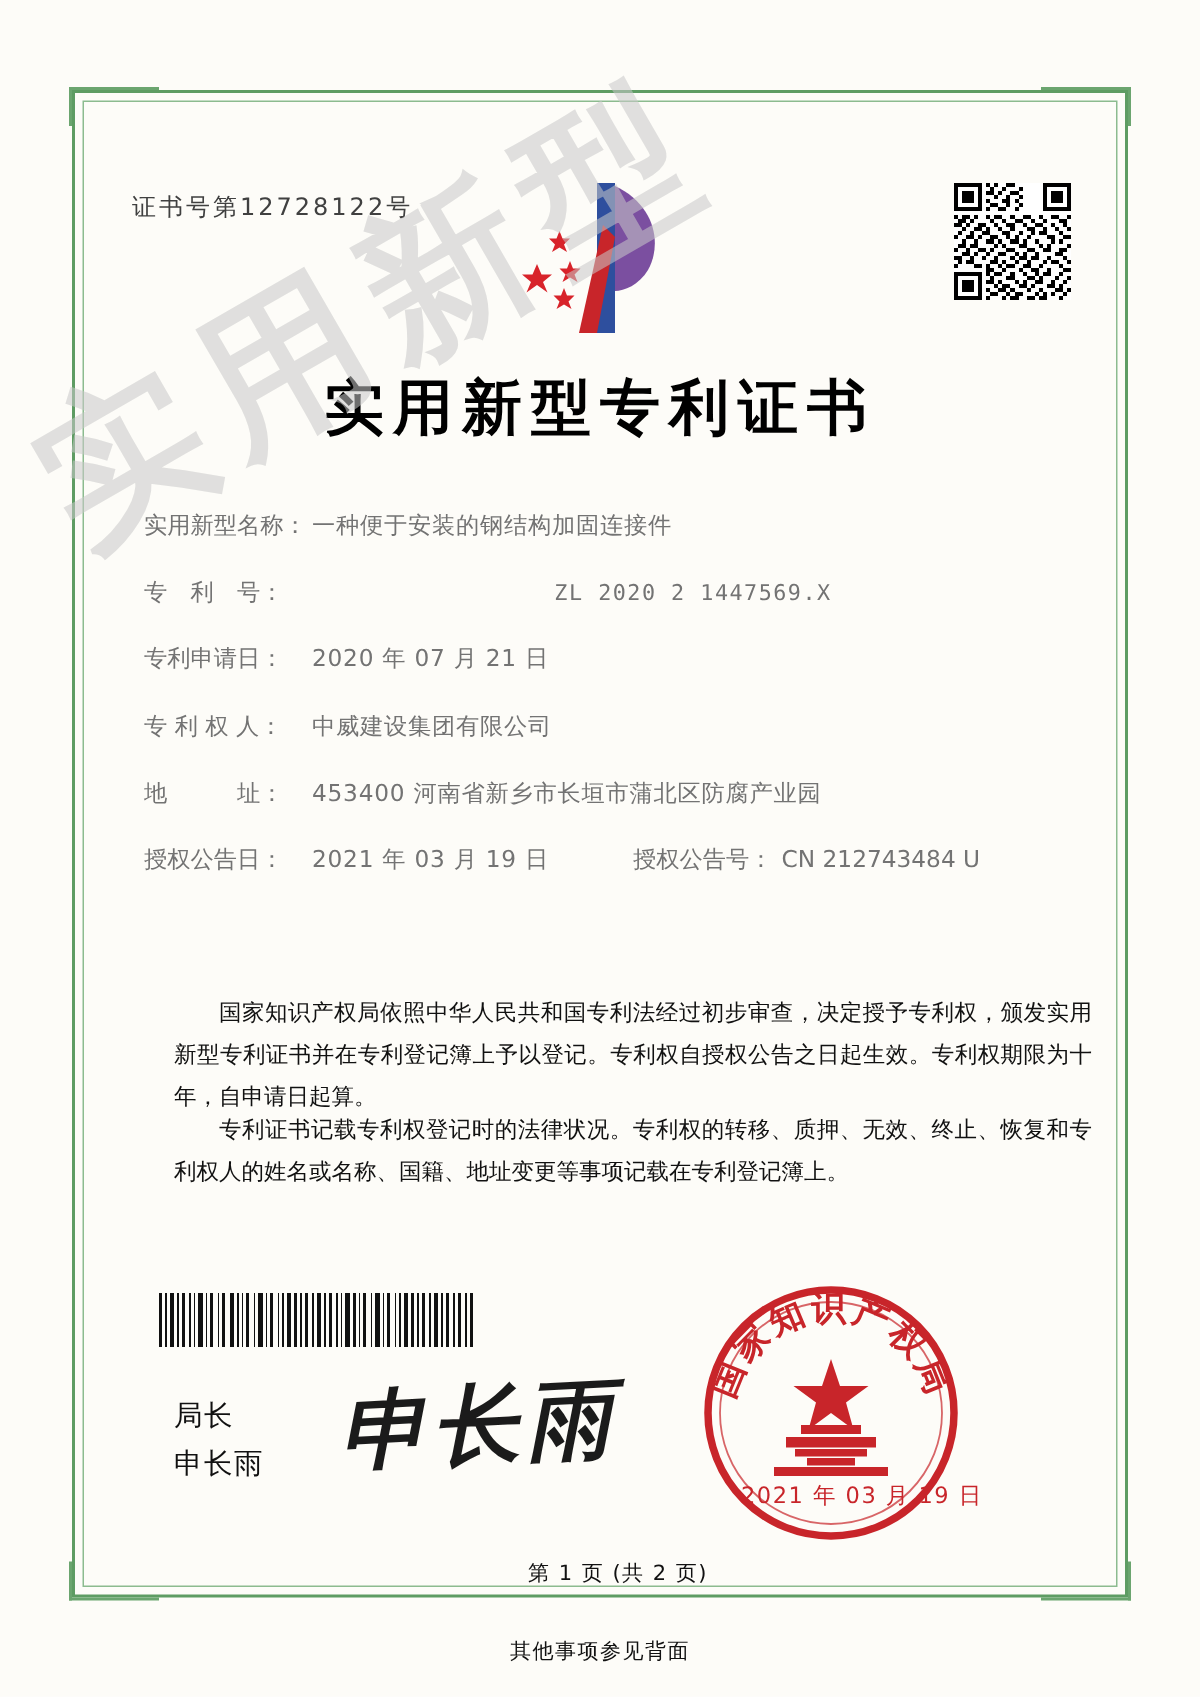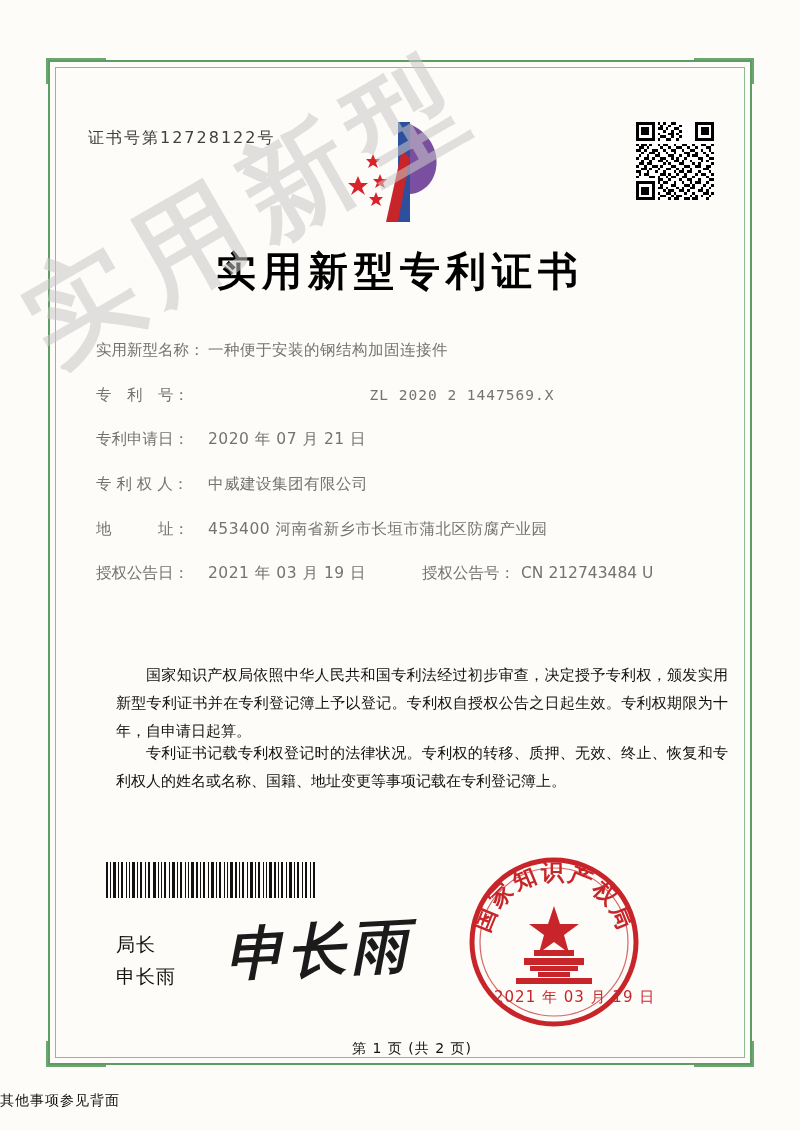--- a/index.html
+++ b/index.html
@@ -226,21 +226,21 @@
     top: 1040px;
     text-align: center;
     font-size: 14px;
     letter-spacing: 1px;
     padding-left: 24px;
   }
   .footer-note {
     position: absolute;
     left: 0; right: 0;
     top: 1092px;
-    text-align: left;
+    text-align: center;
     font-size: 14px;
     letter-spacing: 1px;
   }
 </style>
 </head>
 <body>
 
 <div class="page">
 
   <div class="border-outer"></div>

